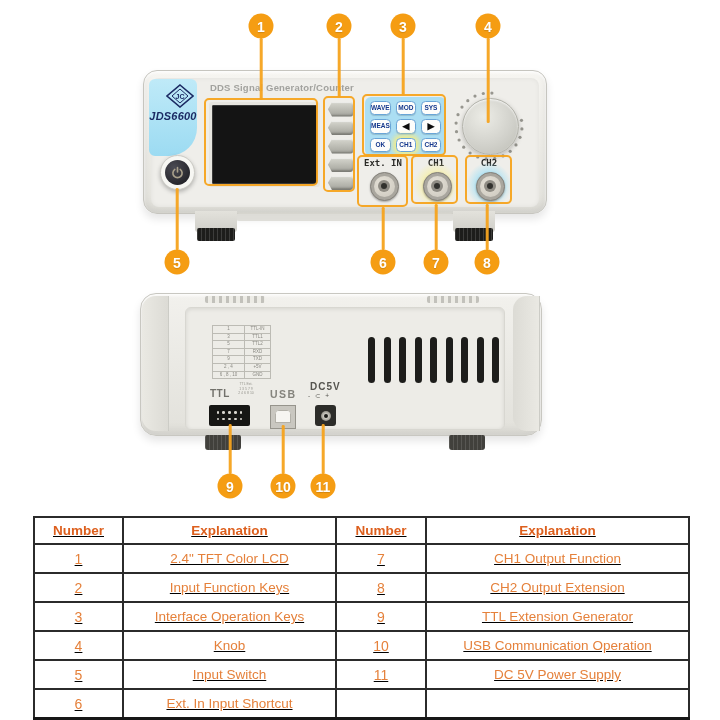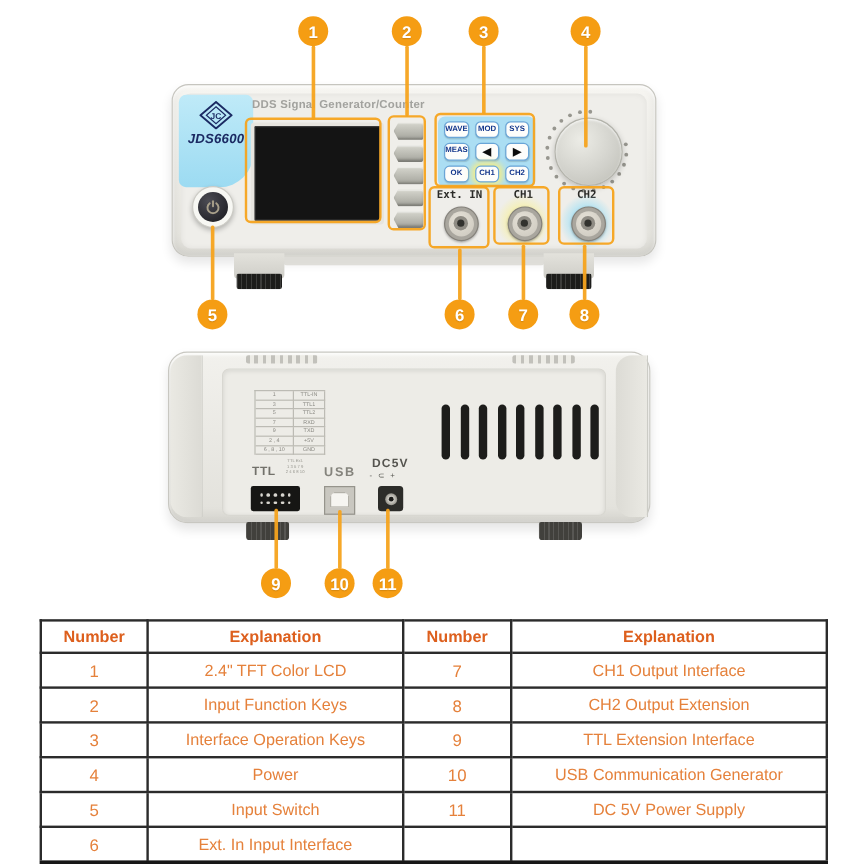--- a/index.html
+++ b/index.html
@@ -5,21 +5,21 @@
   html,body{margin:0;padding:0;background:#fff;}
   body{width:720px;height:720px;font-family:"Liberation Sans",sans-serif;position:relative;overflow:hidden;}
   .scene{position:absolute;inset:0;}
 
   
   .front-device{position:absolute;left:143px;top:70px;width:402px;height:142px;
     background:linear-gradient(#f6f5f1,#e4e3dd);border:1px solid #c6c5bf;border-radius:14px;
     box-shadow:inset 0 2px 3px rgba(255,255,255,.85), inset 0 -5px 9px rgba(0,0,0,.09), 0 5px 9px rgba(0,0,0,.10);}
   .front-face{position:absolute;left:7px;top:7px;right:7px;bottom:6px;background:#efeeea;border-radius:8px;
     box-shadow:inset 0 0 5px rgba(0,0,0,.06);}
-  .brand-panel{position:absolute;left:5px;top:8px;width:62px;height:77px;border-radius:6px 6px 28px 6px;
+  .brand-panel{position:absolute;left:5px;top:8px;width:48px;height:77px;border-radius:6px 6px 28px 6px;
     background:linear-gradient(#bfeaf8,#9cdbf2);}
   .brand-logo-svg{position:absolute;left:17px;top:5px;}
   .brand-text{position:absolute;left:0;top:31px;width:100%;text-align:center;
     font-style:italic;font-weight:bold;font-size:11px;color:#1b2a63;letter-spacing:.2px;}
   .device-title{position:absolute;left:66px;top:11px;font-size:9.5px;font-weight:bold;color:#a2a29e;letter-spacing:.2px;}
   .lcd-screen{position:absolute;left:68px;top:34px;width:103px;height:77px;background:#141414;
     border:1px solid #3a3a3a;box-shadow:0 0 0 3px #e7e5df;border-radius:1px;}
   .softkey{position:absolute;left:184px;width:25px;height:14.5px;
     background:linear-gradient(#d6d6ce,#a2a29a);border-radius:3px;
     clip-path:polygon(0 50%,16% 0,100% 0,100% 100%,16% 100%);
@@ -93,21 +93,21 @@
 
   
   .callout{position:absolute;width:25px;height:25px;border-radius:50%;background:#F59D13;color:#fff;
     font-weight:bold;font-size:14px;display:flex;align-items:center;justify-content:center;
     transform:translate(-50%,-50%);text-shadow:0 1px 1px rgba(0,0,0,.15);}
   .cline{position:absolute;width:2.6px;background:#F5A31E;transform:translateX(-50%);border-radius:1.3px;opacity:.95;}
   .cbox{position:absolute;border:2px solid #F5A31E;border-radius:5px;box-sizing:border-box;opacity:.95;}
 
   
   .spec-table{position:absolute;left:33px;top:516px;border-collapse:collapse;table-layout:fixed;width:655px;
-    border:2px solid #2b2b2b;border-bottom:4px solid #171717;}
+    border:2px solid #2b2b2b;border-bottom:4px solid #171717;text-decoration:underline;}
   .spec-table th,.spec-table td{border:2px solid #2b2b2b;text-align:center;vertical-align:middle;padding:0;}
   .spec-table th{height:25px;font-size:13.5px;font-weight:bold;color:#DD5F1D;}
   .spec-table td{height:27px;font-size:13.5px;color:#E5813B;}
   .spec-table td.num{font-size:14px;}
 </style>
 </head>
 <body>
 
 <div class="scene">
 
@@ -328,47 +328,47 @@
         <tr>
       <th>Number</th>
       <th>Explanation</th>
       <th>Number</th>
       <th>Explanation</th>
     </tr>
     <tr>
       <td class="num">1</td>
       <td>2.4" TFT Color LCD</td>
       <td class="num">7</td>
-      <td>CH1 Output Interface</td>
+      <td>CH1 Output Function</td>
     </tr>
     <tr>
       <td class="num">2</td>
       <td>Input Function Keys</td>
       <td class="num">8</td>
       <td>CH2 Output Extension</td>
     </tr>
     <tr>
       <td class="num">3</td>
       <td>Interface Operation Keys</td>
       <td class="num">9</td>
-      <td>TTL Extension Interface</td>
+      <td>TTL Extension Generator</td>
     </tr>
     <tr>
       <td class="num">4</td>
-      <td>Power</td>
+      <td>Knob</td>
       <td class="num">10</td>
-      <td>USB Communication Generator</td>
+      <td>USB Communication Operation</td>
     </tr>
     <tr>
       <td class="num">5</td>
       <td>Input Switch</td>
       <td class="num">11</td>
       <td>DC 5V Power Supply</td>
     </tr>
     <tr>
       <td class="num">6</td>
-      <td>Ext. In Input Interface</td>
+      <td>Ext. In Input Shortcut</td>
       <td class="num"></td>
       <td></td>
     </tr>
   </tbody>
     </table>
 </div>
 
 </body></html>

